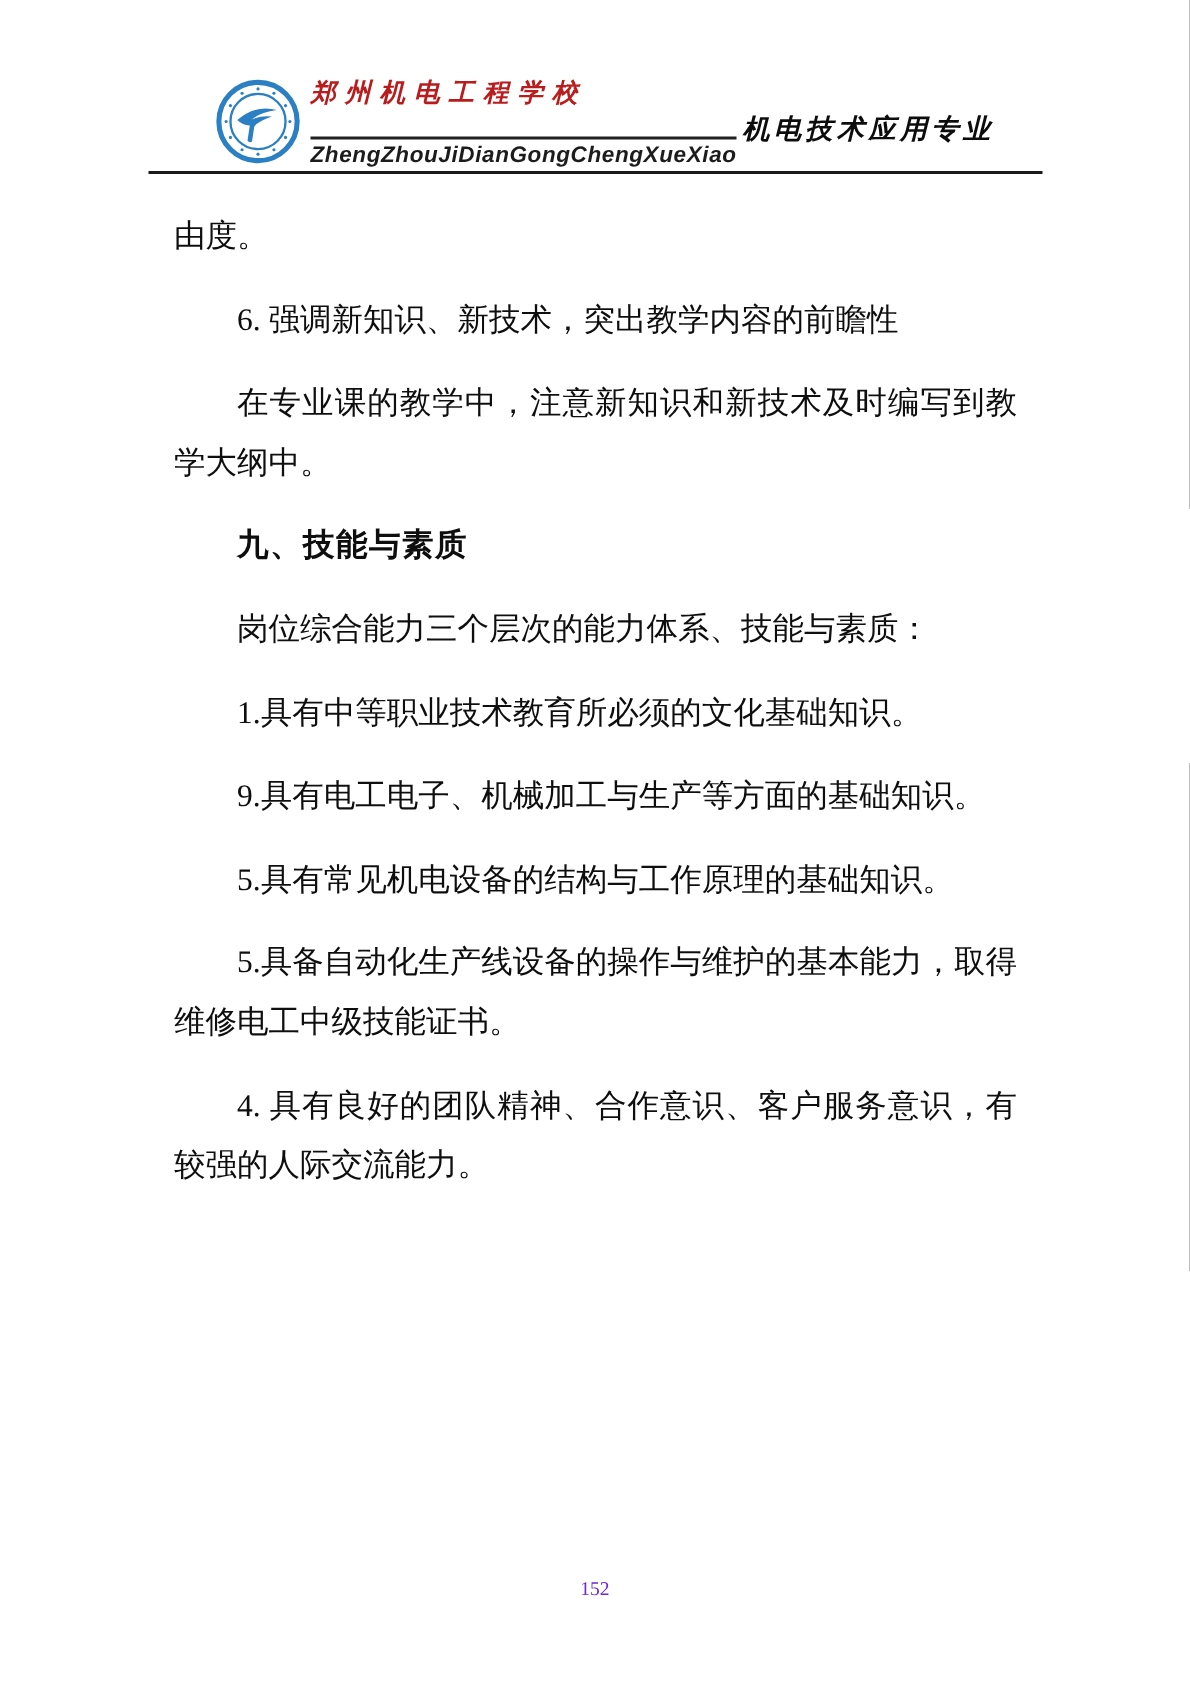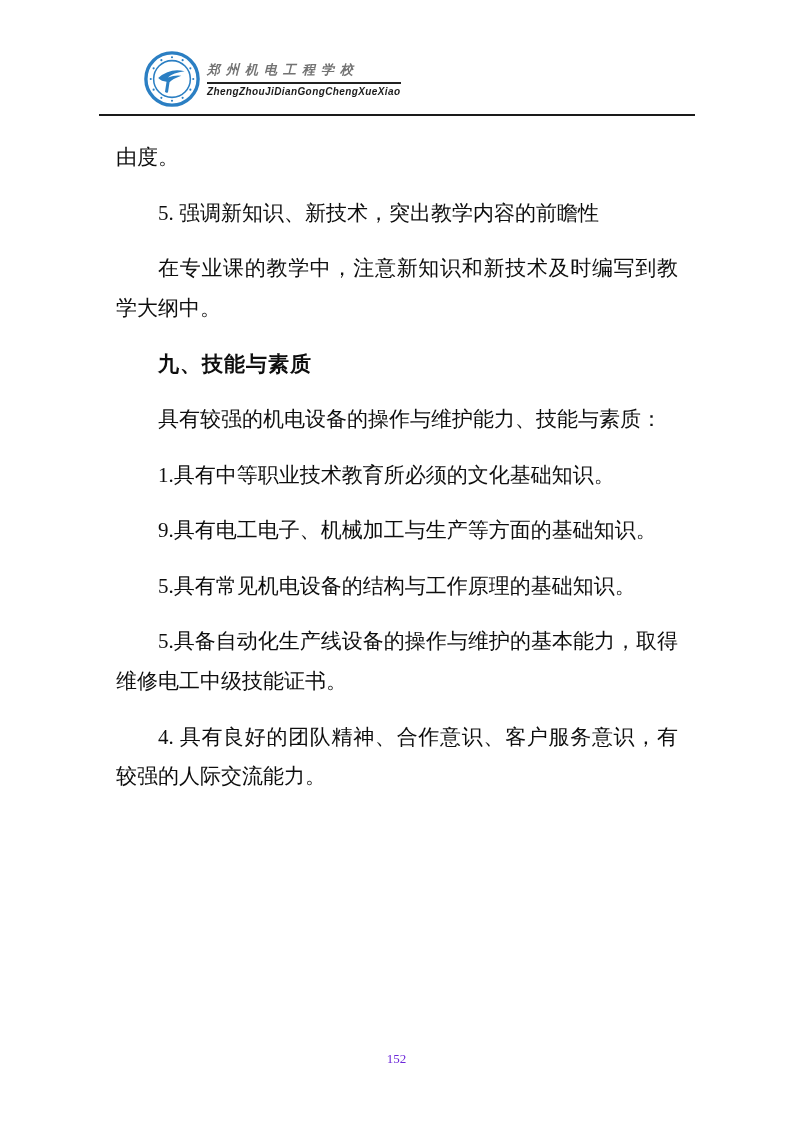--- a/index.html
+++ b/index.html
@@ -24,32 +24,32 @@
   }
   .logo-wrap {
     width: 58px;
     height: 58px;
     flex: 0 0 auto;
   }
   .school-text {
     margin-left: 6px;
   }
   .school-name-cn {
-    font-size: 13px;
+    font-size: 17px;
     font-weight: 700;
     font-style: italic;
     letter-spacing: 6px;
-    color: #737373;
-    padding-bottom: 3px;
+    color: #b91c1c;
+    padding-bottom: 18px;
     border-bottom: 2px solid #222;
     white-space: nowrap;
   }
   .school-name-pinyin {
     font-family: "Liberation Sans", sans-serif;
-    font-size: 10px;
+    font-size: 15px;
     font-weight: 700;
     font-style: italic;
     color: #1c1c1c;
     letter-spacing: 0.4px;
     margin-top: 2px;
     white-space: nowrap;
   }
   .header-right {
     position: absolute;
     right: 130px;
@@ -131,29 +131,30 @@
 
         <path d="M16 27 Q30 18 44 24 Q32 24 26 28 Q34 26 40 28 Q30 30 27 33 L24 43 Q22 44 21 42 L24 32 Q19 31 16 27 Z" fill="#2b7fc3" transform="rotate(-8 30 30)"></path>
       </svg>
     </div>
     <div class="school-text">
       <div class="school-name-cn">郑州机电工程学校</div>
       <div class="school-name-pinyin">ZhengZhouJiDianGongChengXueXiao</div>
     </div>
   </div>
 
+  <div class="header-right">机电技术应用专业</div>
 
   <div class="header-rule"></div>
 
   <div class="doc-body">
     <p class="para-continuation">由度。</p>
-    <p class="para-indent">5. 强调新知识、新技术，突出教学内容的前瞻性</p>
+    <p class="para-indent">6. 强调新知识、新技术，突出教学内容的前瞻性</p>
     <p class="para-indent">在专业课的教学中，注意新知识和新技术及时编写到教学大纲中。</p>
     <p class="para-heading">九、技能与素质</p>
-    <p class="para-indent">具有较强的机电设备的操作与维护能力、技能与素质：</p>
+    <p class="para-indent">岗位综合能力三个层次的能力体系、技能与素质：</p>
     <p class="para-indent">1.具有中等职业技术教育所必须的文化基础知识。</p>
     <p class="para-indent">9.具有电工电子、机械加工与生产等方面的基础知识。</p>
     <p class="para-indent">5.具有常见机电设备的结构与工作原理的基础知识。</p>
     <p class="para-indent">5.具备自动化生产线设备的操作与维护的基本能力，取得维修电工中级技能证书。</p>
     <p class="para-indent">4. 具有良好的团队精神、合作意识、客户服务意识，有较强的人际交流能力。</p>
   </div>
 
   <div class="footer">152</div>
 
 </div>

